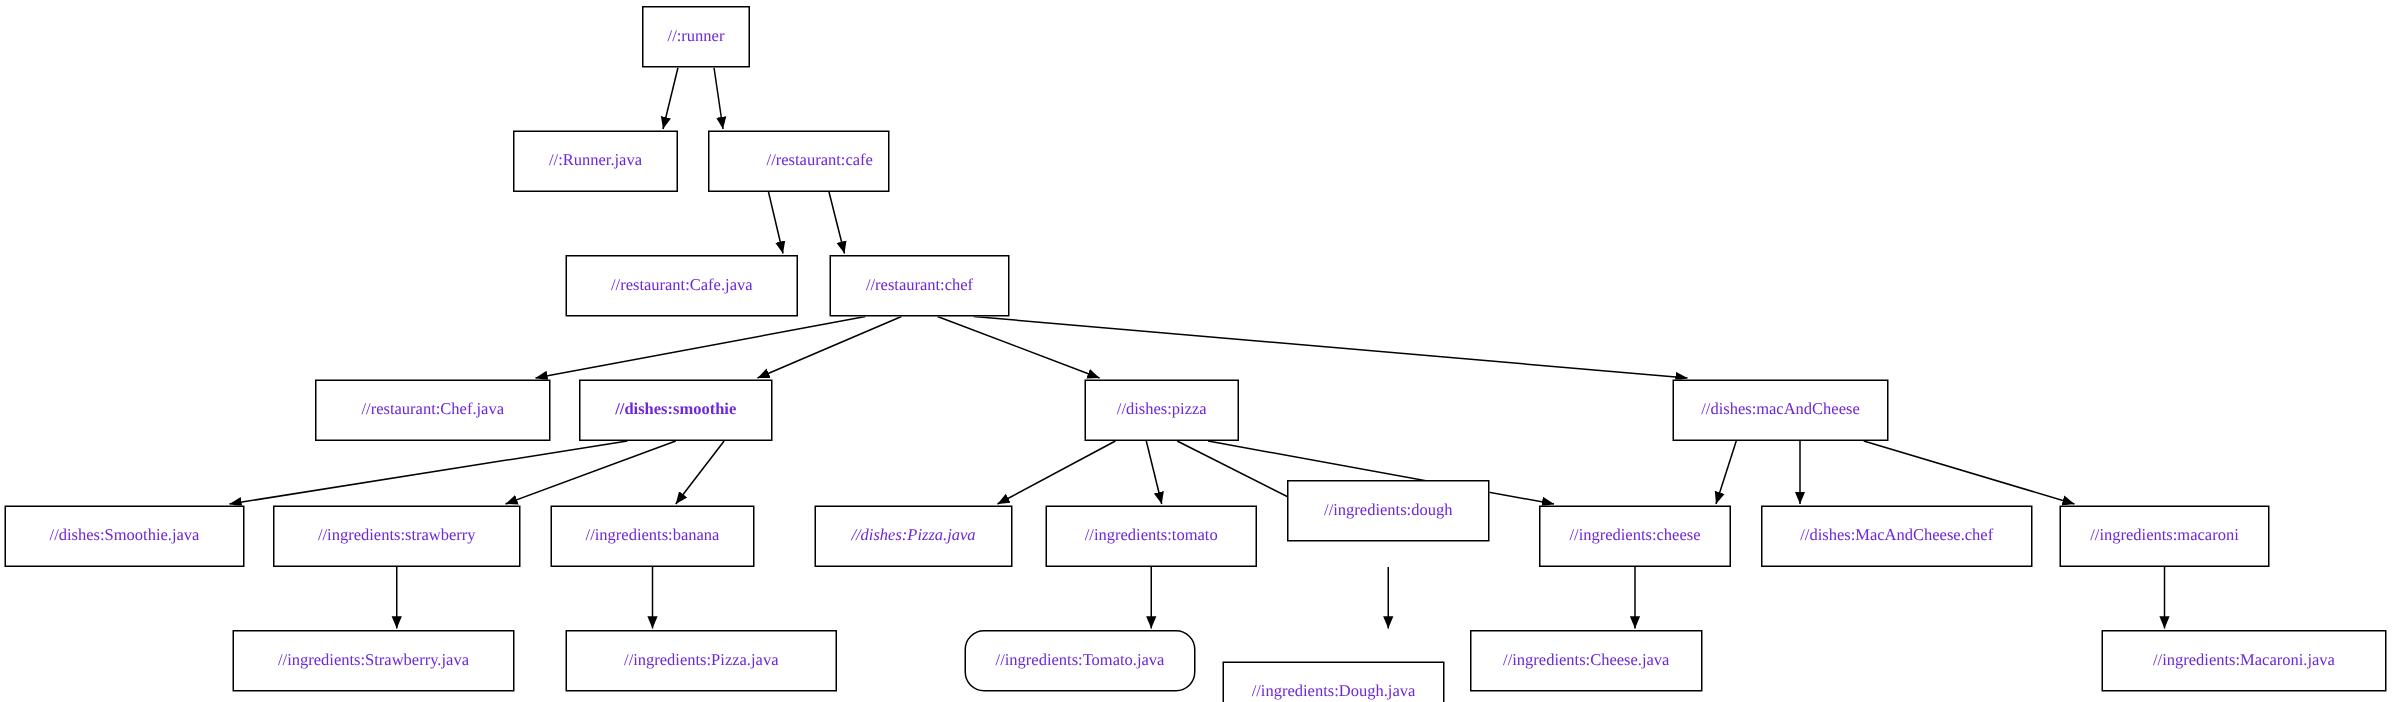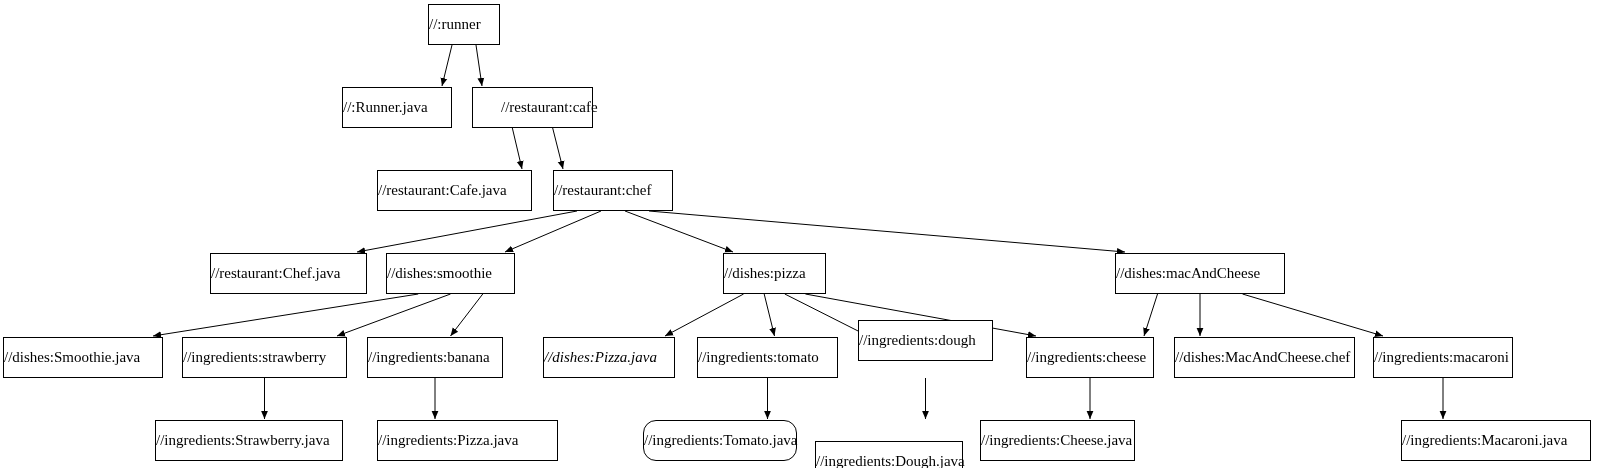--- a/index.html
+++ b/index.html
@@ -21,24 +21,24 @@
     top: 0;
     width: 1600px;
     height: 468px;
   }
   .node {
     position: absolute;
     box-sizing: border-box;
     height: 41px;
     border: 1px solid #000000;
     background: #ffffff;
-    color: #000000;
-    font-size: 15px;
+    color: #6d28d9;
+    font-size: 11px;
     line-height: 39px;
-    text-align: left;
+    text-align: center;
     white-space: nowrap;
   }
 </style>
 </head>
 <body>
 
 <div class="graph-canvas">
   <svg class="edge-layer" width="1600" height="468" viewBox="0 0 1600 468" xmlns="http://www.w3.org/2000/svg">
     <defs>
       <marker id="arrowhead" viewBox="0 0 10 10" refX="9" refY="5" markerWidth="9" markerHeight="9" orient="auto">
@@ -72,23 +72,23 @@
         <line x1="1443" y1="378" x2="1443" y2="419" stroke="#000000" stroke-width="1" marker-end="url(#arrowhead)"></line>
       </g>
   </svg>
   <div id="nodes">
       <div class="node" style="left: 428px; top: 4px; width: 72px;">//:runner</div>
       <div class="node" style="left: 342px; top: 87px; width: 110px;">//:Runner.java</div>
       <div class="node" style="left: 472px; top: 87px; width: 121px; padding-left: 28px;">//restaurant:cafe</div>
       <div class="node" style="left: 377px; top: 170px; width: 155px;">//restaurant:Cafe.java</div>
       <div class="node" style="left: 553px; top: 170px; width: 120px;">//restaurant:chef</div>
       <div class="node" style="left: 210px; top: 253px; width: 157px;">//restaurant:Chef.java</div>
-      <div class="node" style="left: 386px; top: 253px; width: 129px;">//dishes:smoothie</div>
+      <div class="node" style="left: 386px; top: 253px; width: 129px; font-weight: bold;">//dishes:smoothie</div>
       <div class="node" style="left: 723px; top: 253px; width: 103px;">//dishes:pizza</div>
-      <div class="node" style="left: 1115px; top: 253px; width: 170px;">//dishes:macAndCheese</div>
+      <div class="node" style="left: 1115px; top: 253px; width: 144px;">//dishes:macAndCheese</div>
       <div class="node" style="left: 3px; top: 337px; width: 160px;">//dishes:Smoothie.java</div>
       <div class="node" style="left: 182px; top: 337px; width: 165px;">//ingredients:strawberry</div>
       <div class="node" style="left: 367px; top: 337px; width: 136px;">//ingredients:banana</div>
       <div class="node" style="left: 543px; top: 337px; width: 132px; font-style: italic;">//dishes:Pizza.java</div>
       <div class="node" style="left: 697px; top: 337px; width: 141px;">//ingredients:tomato</div>
       <div class="node" style="left: 858px; top: 320px; width: 135px;">//ingredients:dough</div>
       <div class="node" style="left: 1026px; top: 337px; width: 128px;">//ingredients:cheese</div>
       <div class="node" style="left: 1174px; top: 337px; width: 181px;">//dishes:MacAndCheese.chef</div>
       <div class="node" style="left: 1373px; top: 337px; width: 140px;">//ingredients:macaroni</div>
       <div class="node" style="left: 155px; top: 420px; width: 188px;">//ingredients:Strawberry.java</div>

